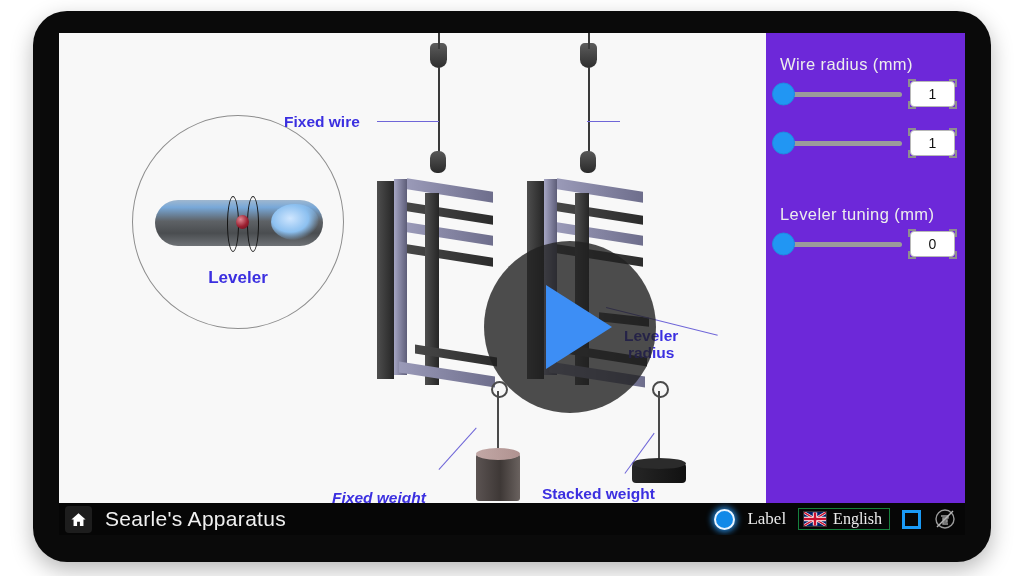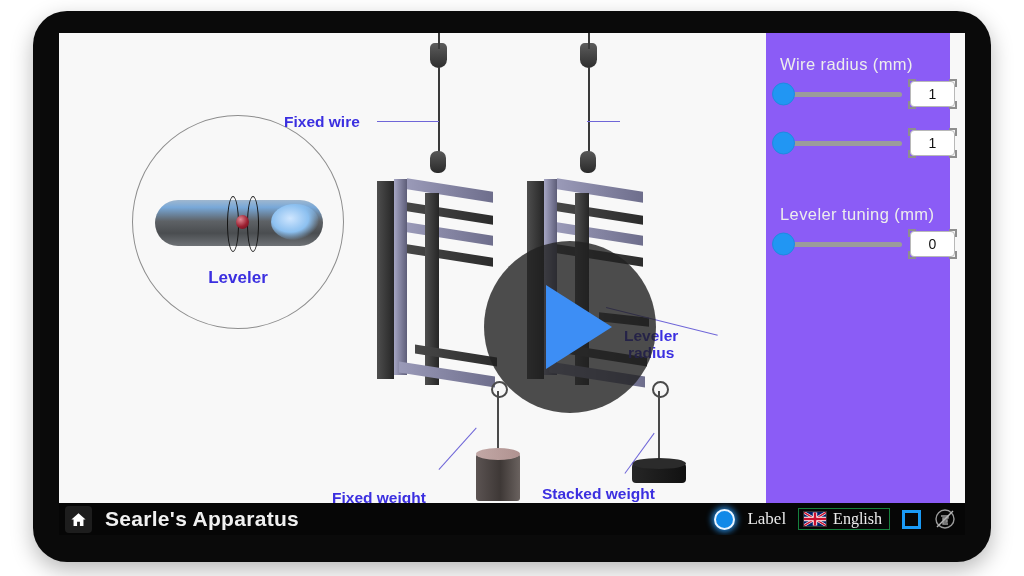--- a/index.html
+++ b/index.html
@@ -11,22 +11,22 @@
           background:#0a0a0a;border-radius:34px;
           box-shadow:0 8px 22px rgba(0,0,0,.28);}
   #screen{position:absolute;left:26px;top:22px;width:906px;height:502px;
           background:#fafafa;overflow:hidden;}
 
   
   #stage{position:absolute;left:0;top:0;width:906px;height:470px;
          background:#f8f8f8;overflow:hidden;}
 
   
-  #panel{position:absolute;left:707px;top:0;width:184px;height:470px;
-         background:#8b5cf6;}
+  #panel{position:absolute;left:707px;top:0;width:199px;height:470px;
+         background:#6d28d9;}
   .ctl{position:absolute;left:14px;width:176px;}
   .ctl-label{color:#ededed;font-size:16.5px;letter-spacing:.4px;
              white-space:nowrap;margin-bottom:7px;font-weight:400;}
   .ctl-row{display:flex;align-items:center;gap:8px;}
   .track{position:relative;width:122px;height:5px;background:#9b9b9b;
          border-radius:3px;}
   .knob{position:absolute;left:-8px;top:50%;transform:translateY(-50%);
         width:21px;height:21px;border-radius:50%;background:#2196f3;
         border:1px solid #1f8ae0;}
   .valbox{position:relative;width:43px;height:24px;background:#fff;
@@ -101,21 +101,21 @@
            line-height:1.12;white-space:nowrap;}
   .lead{position:absolute;background:#6f66d8;height:1.4px;
         transform-origin:0 50%;}
 
   
   #bar{position:absolute;left:0;top:470px;width:906px;height:32px;
        background:#060606;display:flex;align-items:center;}
   #home{width:27px;height:27px;margin-left:6px;background:#1d1d1d;
         border-radius:4px;display:flex;align-items:center;
         justify-content:center;}
-  #title{color:#f0f0f0;font-size:21px;font-weight:bold;margin-left:13px;
+  #title{color:#f0f0f0;font-size:21px;font-weight:normal;margin-left:13px;
          letter-spacing:.3px;}
   #bar-right{margin-left:auto;display:flex;align-items:center;gap:12px;
         margin-right:8px;}
   #radio{width:17px;height:17px;border-radius:50%;background:#1189e8;
         border:2.5px solid #e8f4ff;box-shadow:0 0 6px 2px rgba(40,150,245,.85);}
   #label-txt{color:#e9e9e9;font-size:17px;font-family:"Liberation Serif",serif;}
   #lang{display:flex;align-items:center;gap:6px;border:1px solid #15803d;
         padding:1px 7px 1px 4px;}
   #lang-txt{color:#ededed;font-size:16px;font-family:"Liberation Serif",serif;}
   .flag{width:22px;height:14px;position:relative;overflow:hidden;
@@ -198,21 +198,21 @@
     <div class="callout" style="left:225px;top:80px;">
       <span>Fixed wire</span>
     </div>
 
 
     <div class="callout" style="left:565px;top:294px;text-align:center;">
       <span>Leveler</span><br>
       <span>radius</span>
     </div>
 
-    <div class="callout" style="left:273px;top:456px;">
+    <div class="callout" style="left:273px;top:456px;font-style:italic;">
       <span>Fixed weight</span>
     </div>
 
     <div class="callout" style="left:483px;top:452px;">
       <span>Stacked weight</span>
     </div>
 
     <div id="play"></div>
 
     <div id="panel">

